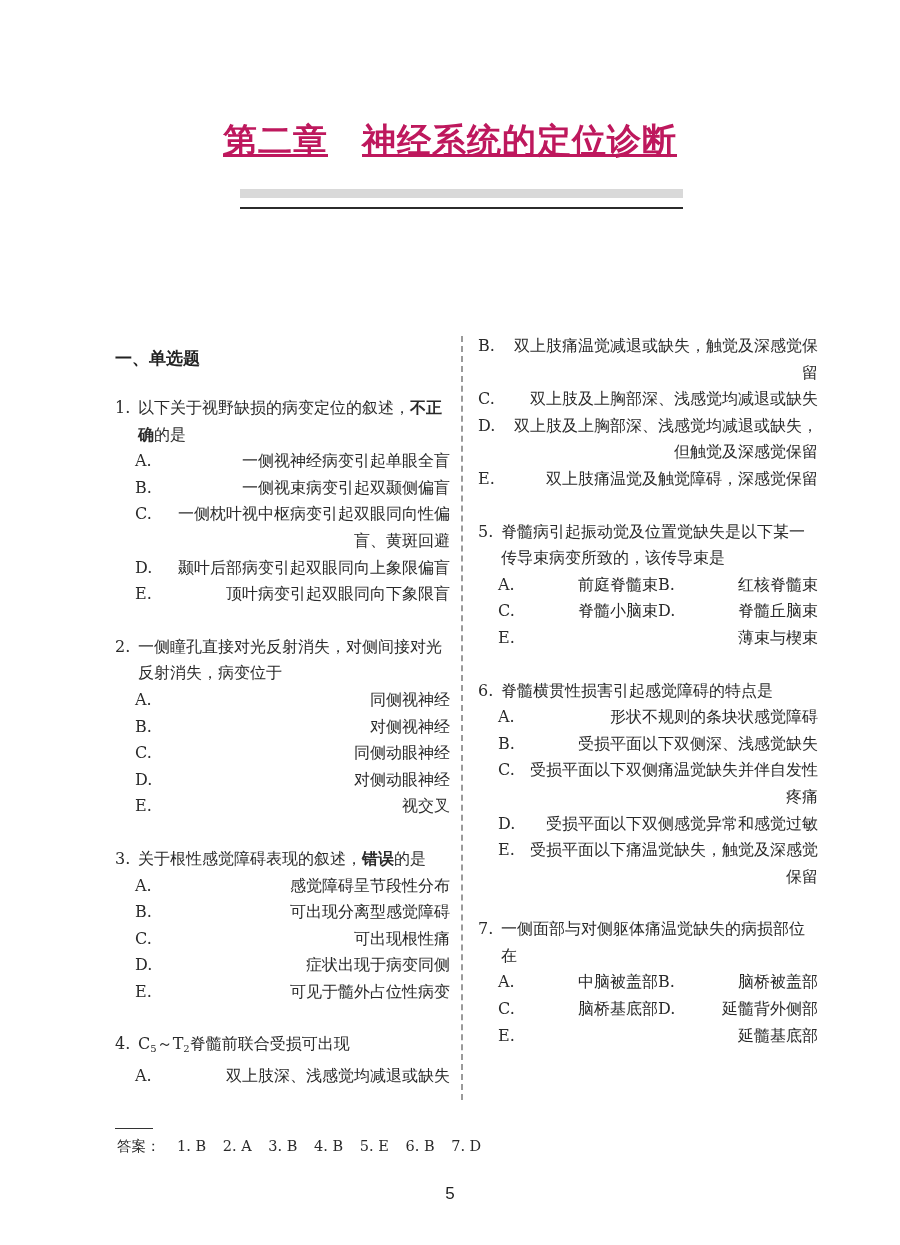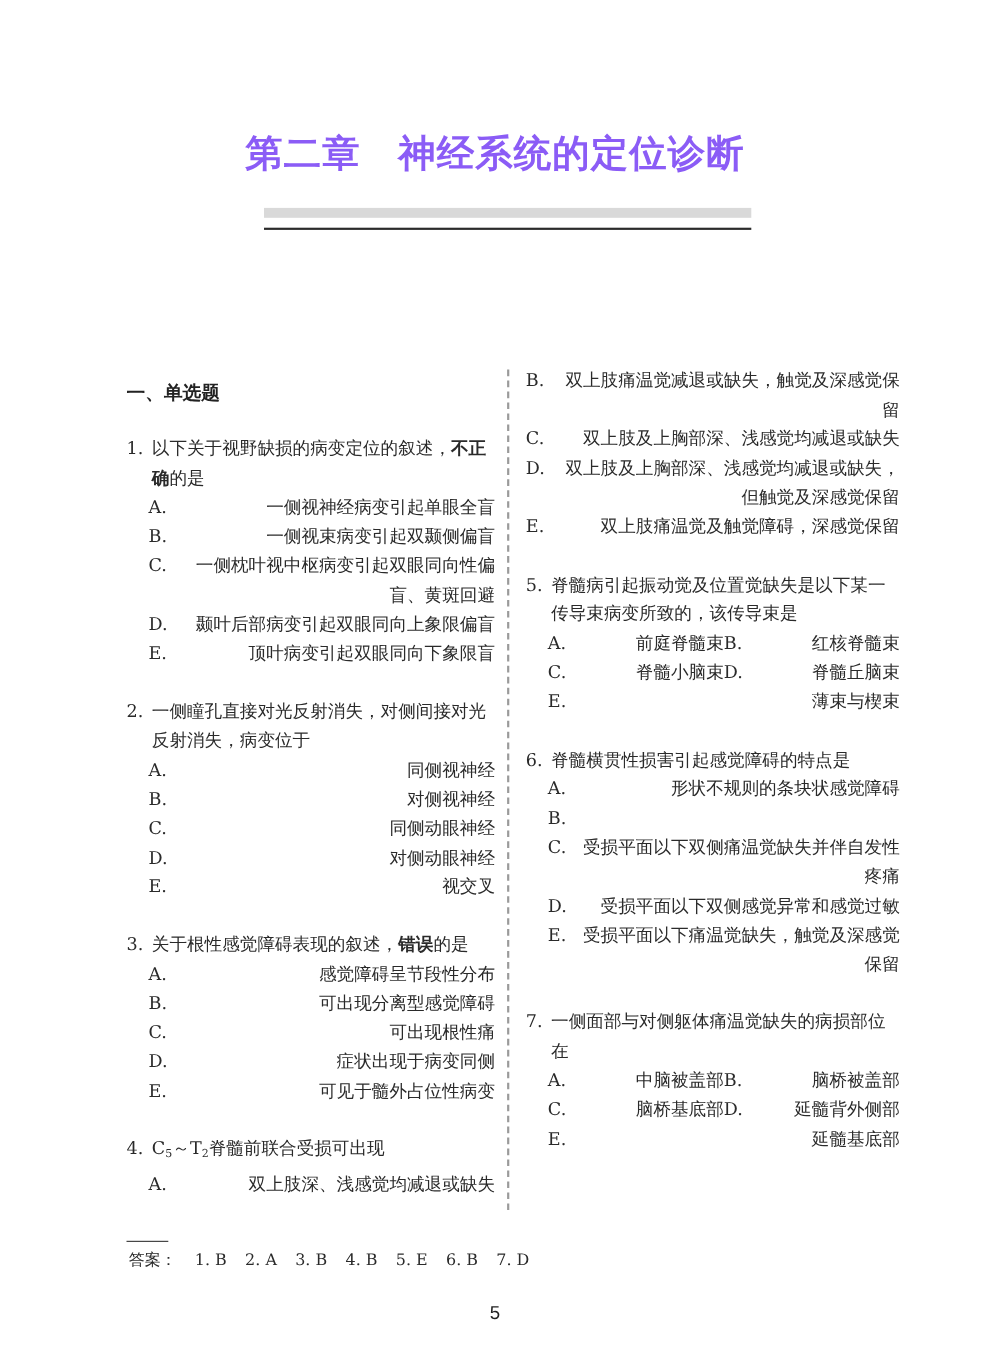--- a/index.html
+++ b/index.html
@@ -2,21 +2,21 @@
 <html><head>
   <meta charset="utf-8">
   <style>
     html, body { margin: 0; padding: 0; }
     body {
       width: 900px; height: 1245px; background: #ffffff; position: relative; overflow: hidden;
       font-family: "DejaVu Serif", "Liberation Serif", serif; color: #2a2a2a;
     }
     .title {
       position: absolute; left: 0; width: 900px; top: 118px; text-align: center;
-      font-size: 34px; line-height: 44px; color: #8b5cf6; letter-spacing: 1px;
+      font-size: 34px; line-height: 44px; color: #be185d; letter-spacing: 1px; text-decoration: underline;
     }
     .title .chap { font-family: "DejaVu Sans", "Liberation Sans", sans-serif; font-weight: bold; }
     .title .gap { display: inline-block; width: 34px; }
     .title .name { font-family: "DejaVu Serif", serif; font-weight: bold; }
     .gray-bar { position: absolute; left: 240px; top: 189px; width: 443px; height: 9px; background: #d9d9d9; }
     .black-rule { position: absolute; left: 240px; top: 207px; width: 443px; height: 2px; background: #2b2b2b; }
 
     .col { position: absolute; font-size: 16px; line-height: 26.6px; }
     .col.left { left: 115px; top: 345px; width: 335px; }
     .col.right { left: 478px; top: 333px; width: 340px; }
@@ -214,20 +214,21 @@
     <div class="q-stem">
       <span class="q-num">6.</span>
       <span class="q-text">脊髓横贯性损害引起感觉障碍的特点是</span>
     </div>
     <div class="opt">
         <span class="opt-key">A.</span>
         <span class="opt-text">形状不规则的条块状感觉障碍</span>
       </div>
     <div class="opt">
         <span class="opt-key">B.</span>
+        <span class="opt-text">受损平面以下双侧深、浅感觉缺失</span>
       </div>
     <div class="opt">
         <span class="opt-key">C.</span>
         <span class="opt-text">受损平面以下双侧痛温觉缺失并伴自发性疼痛</span>
       </div>
     <div class="opt">
         <span class="opt-key">D.</span>
         <span class="opt-text">受损平面以下双侧感觉异常和感觉过敏</span>
       </div>
     <div class="opt">

